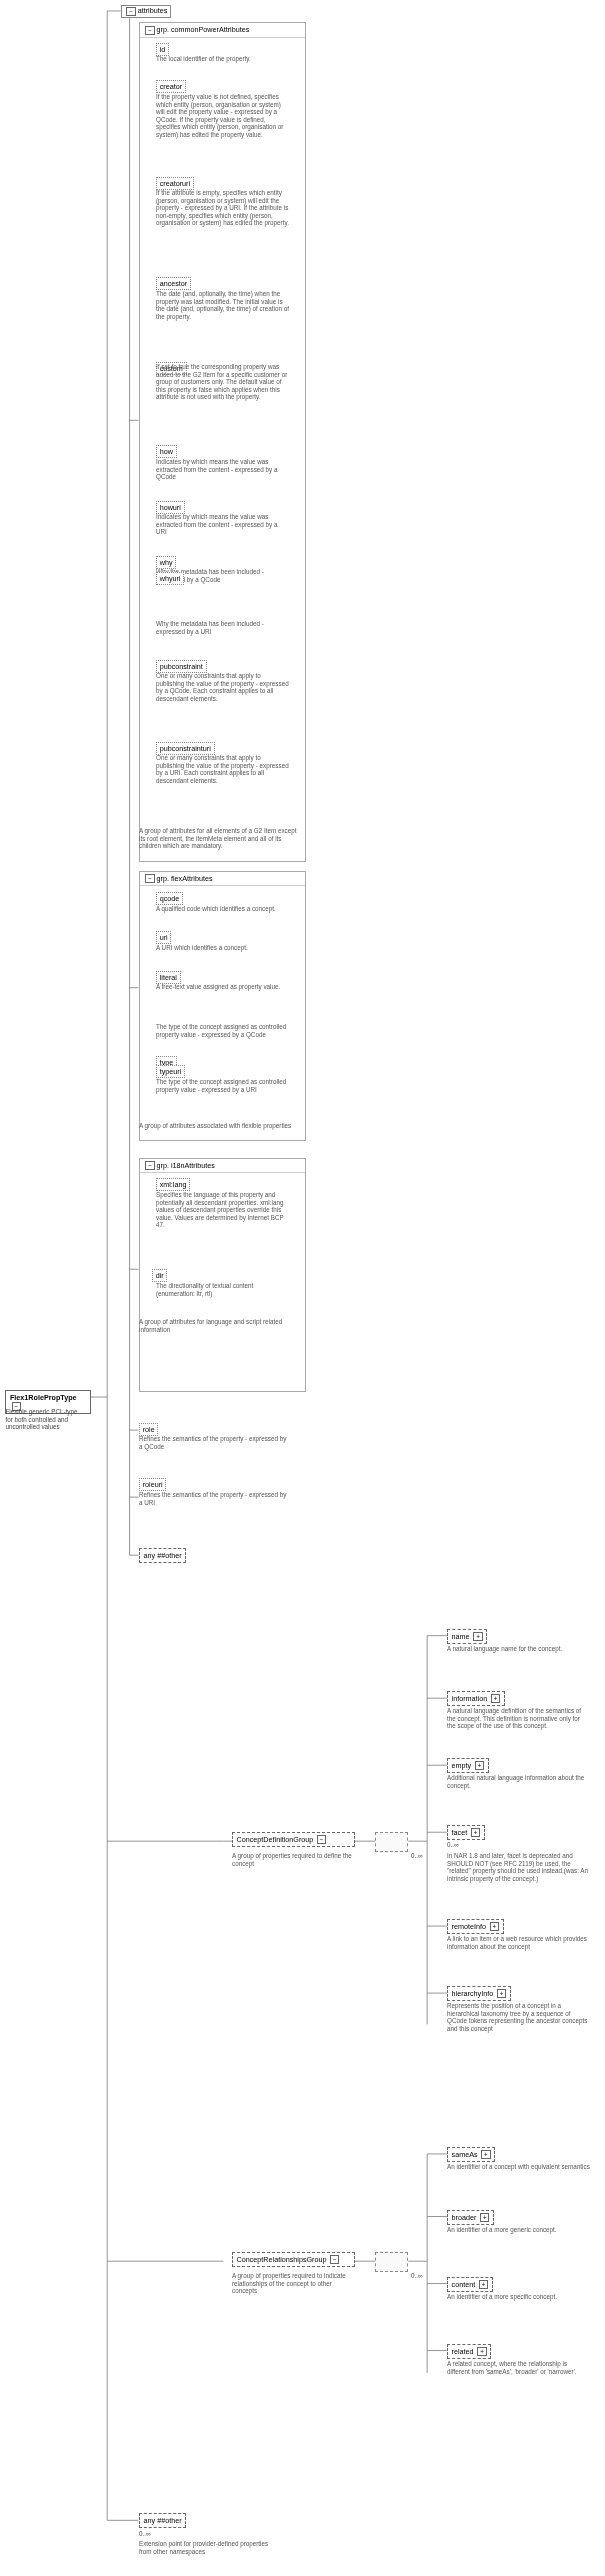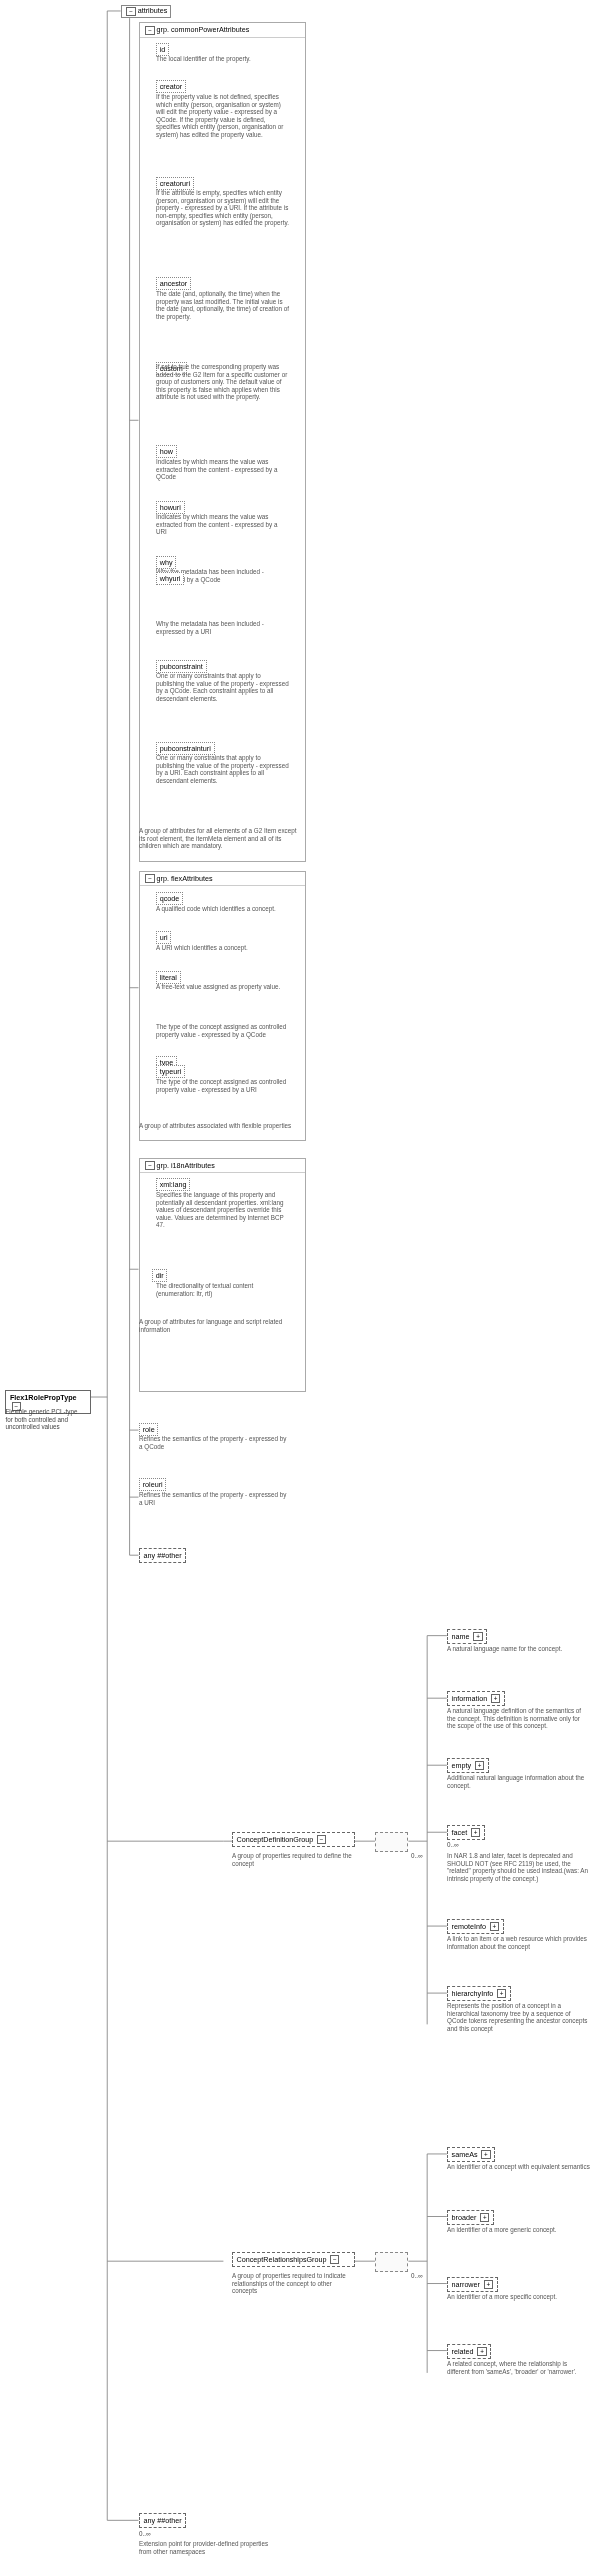--- a/index.html
+++ b/index.html
@@ -227,21 +227,21 @@
 </div>
 <div class="anno" style="left:447px;top:2163px;width:143px">An identifier of a concept with equivalent semantics</div>
 
 <div class="elem dashed" style="left:447px;top:2210px">
   <span>broader</span>
   <span class="plusbox">+</span>
 </div>
 <div class="anno" style="left:447px;top:2226px;width:143px">An identifier of a more generic concept.</div>
 
 <div class="elem dashed" style="left:447px;top:2277px">
-  <span>narrower</span>
+  <span>content</span>
   <span class="plusbox">+</span>
 </div>
 <div class="anno" style="left:447px;top:2293px;width:143px">An identifier of a more specific concept.</div>
 
 <div class="elem dashed" style="left:447px;top:2344px">
   <span>related</span>
   <span class="plusbox">+</span>
 </div>
 <div class="anno" style="left:447px;top:2360px;width:143px">A related concept, where the relationship is different from 'sameAs', 'broader' or 'narrower'.</div>
 

